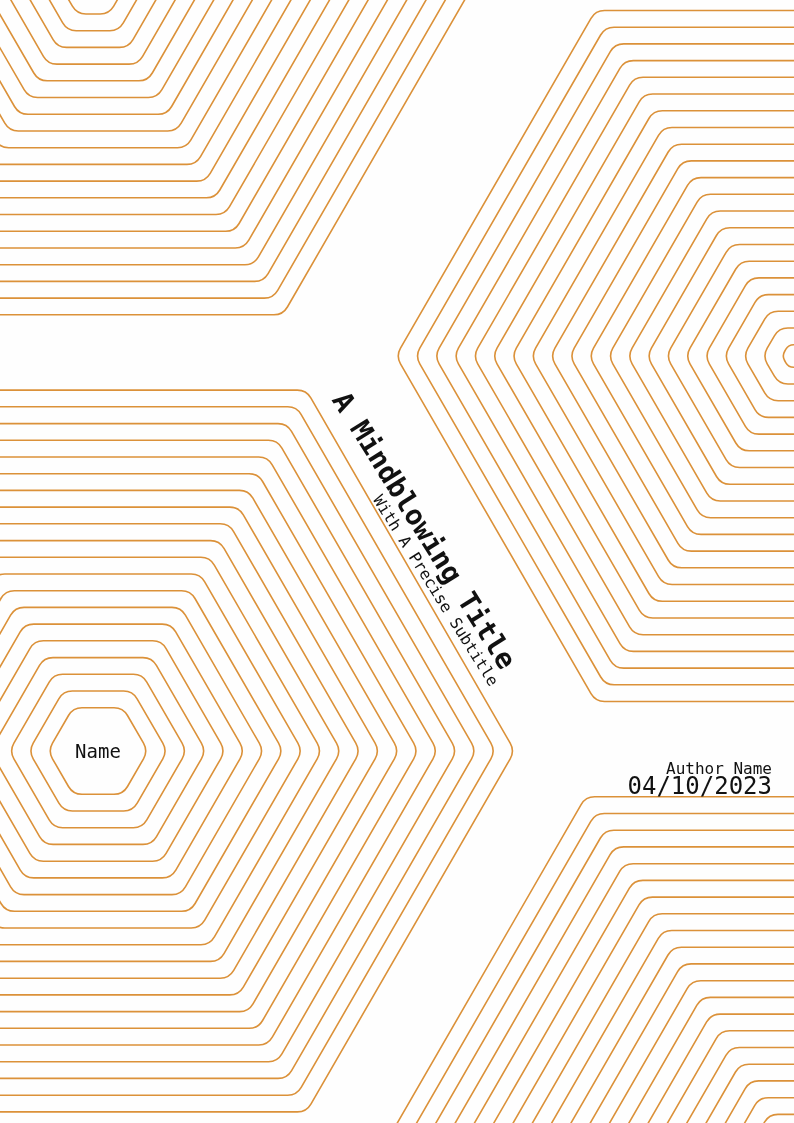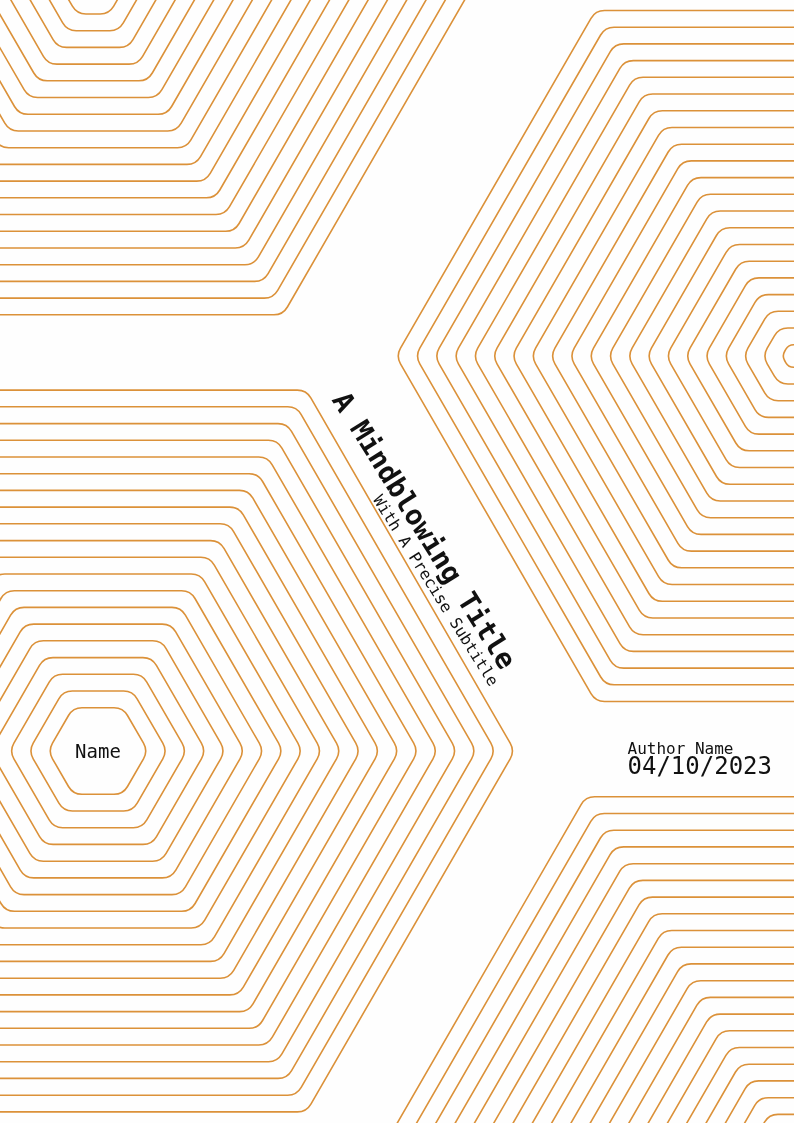--- a/index.html
+++ b/index.html
@@ -58,22 +58,22 @@
     left: 98px;
     top: 751px;
     transform: translate(-50%, -50%);
     font-size: 19px;
     line-height: 19px;
     white-space: nowrap;
   }
   .author-block {
     position: absolute;
     right: 22px;
-    top: 740px;
-    text-align: left;
+    top: 760px;
+    text-align: right;
     white-space: nowrap;
   }
   .author-name {
     font-size: 16px;
     line-height: 17px;
   }
   .date {
     font-size: 24px;
     line-height: 19px;
   }

